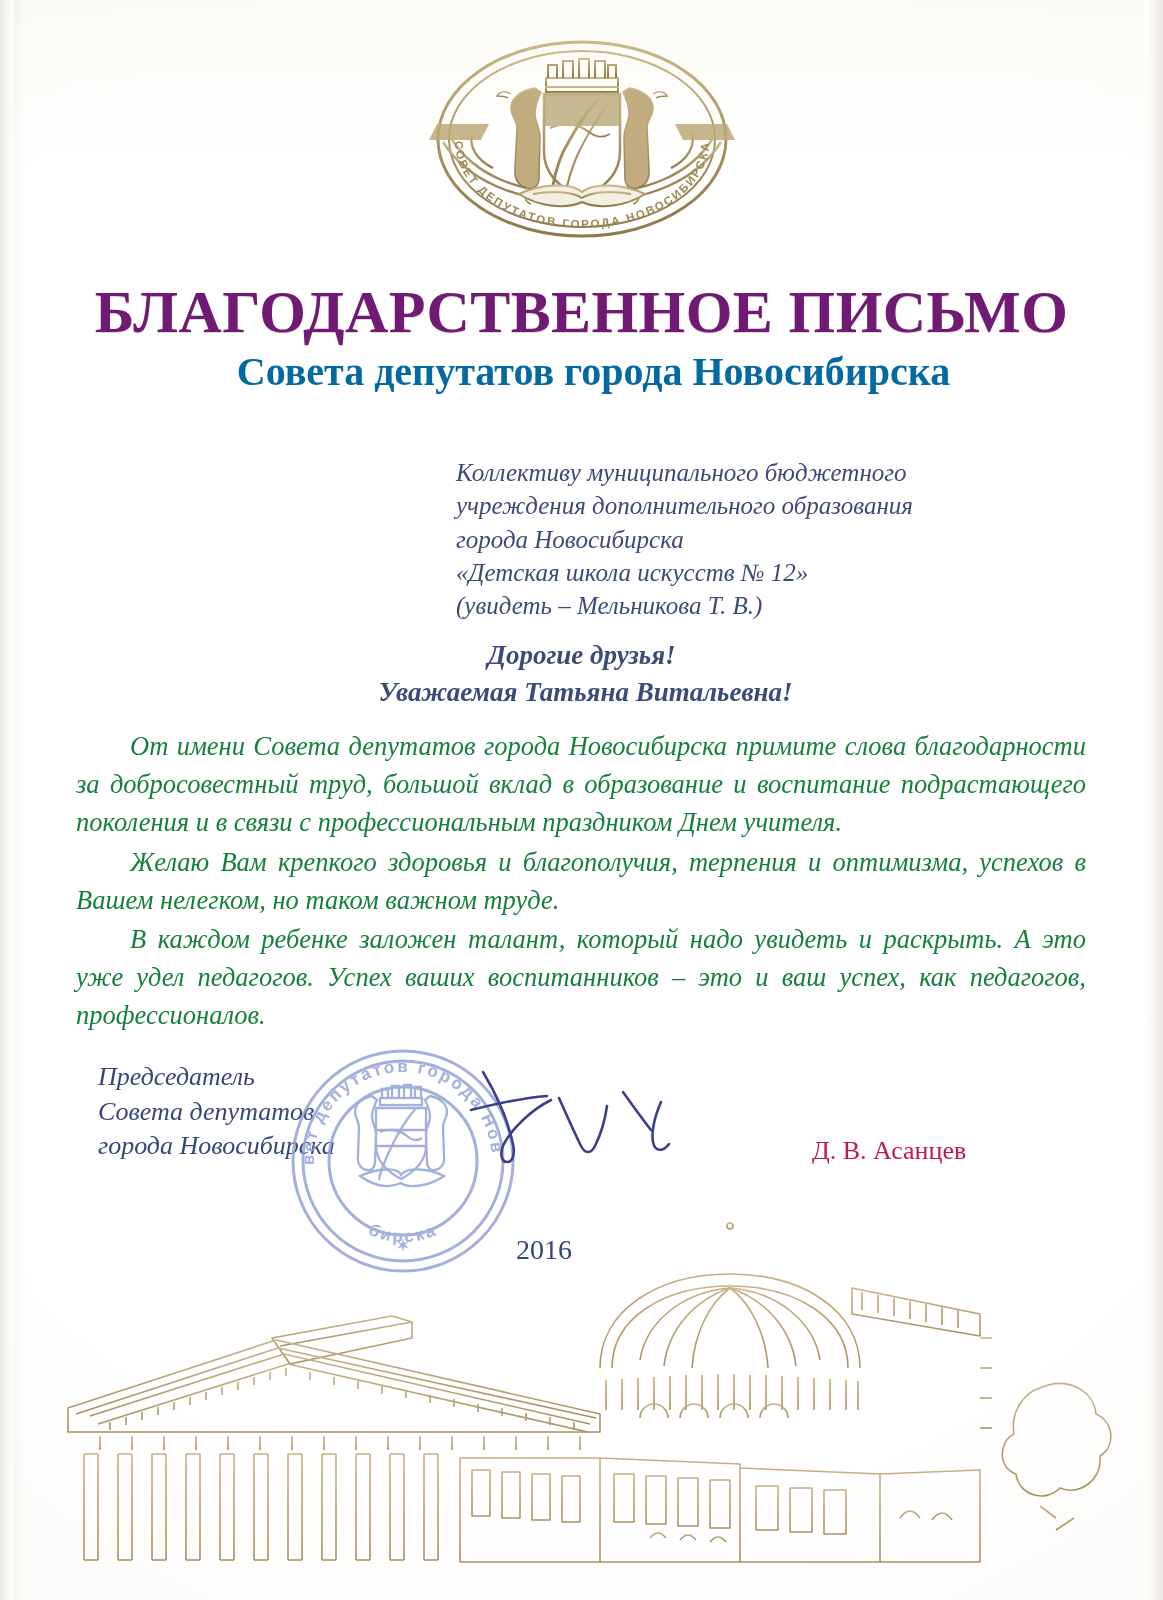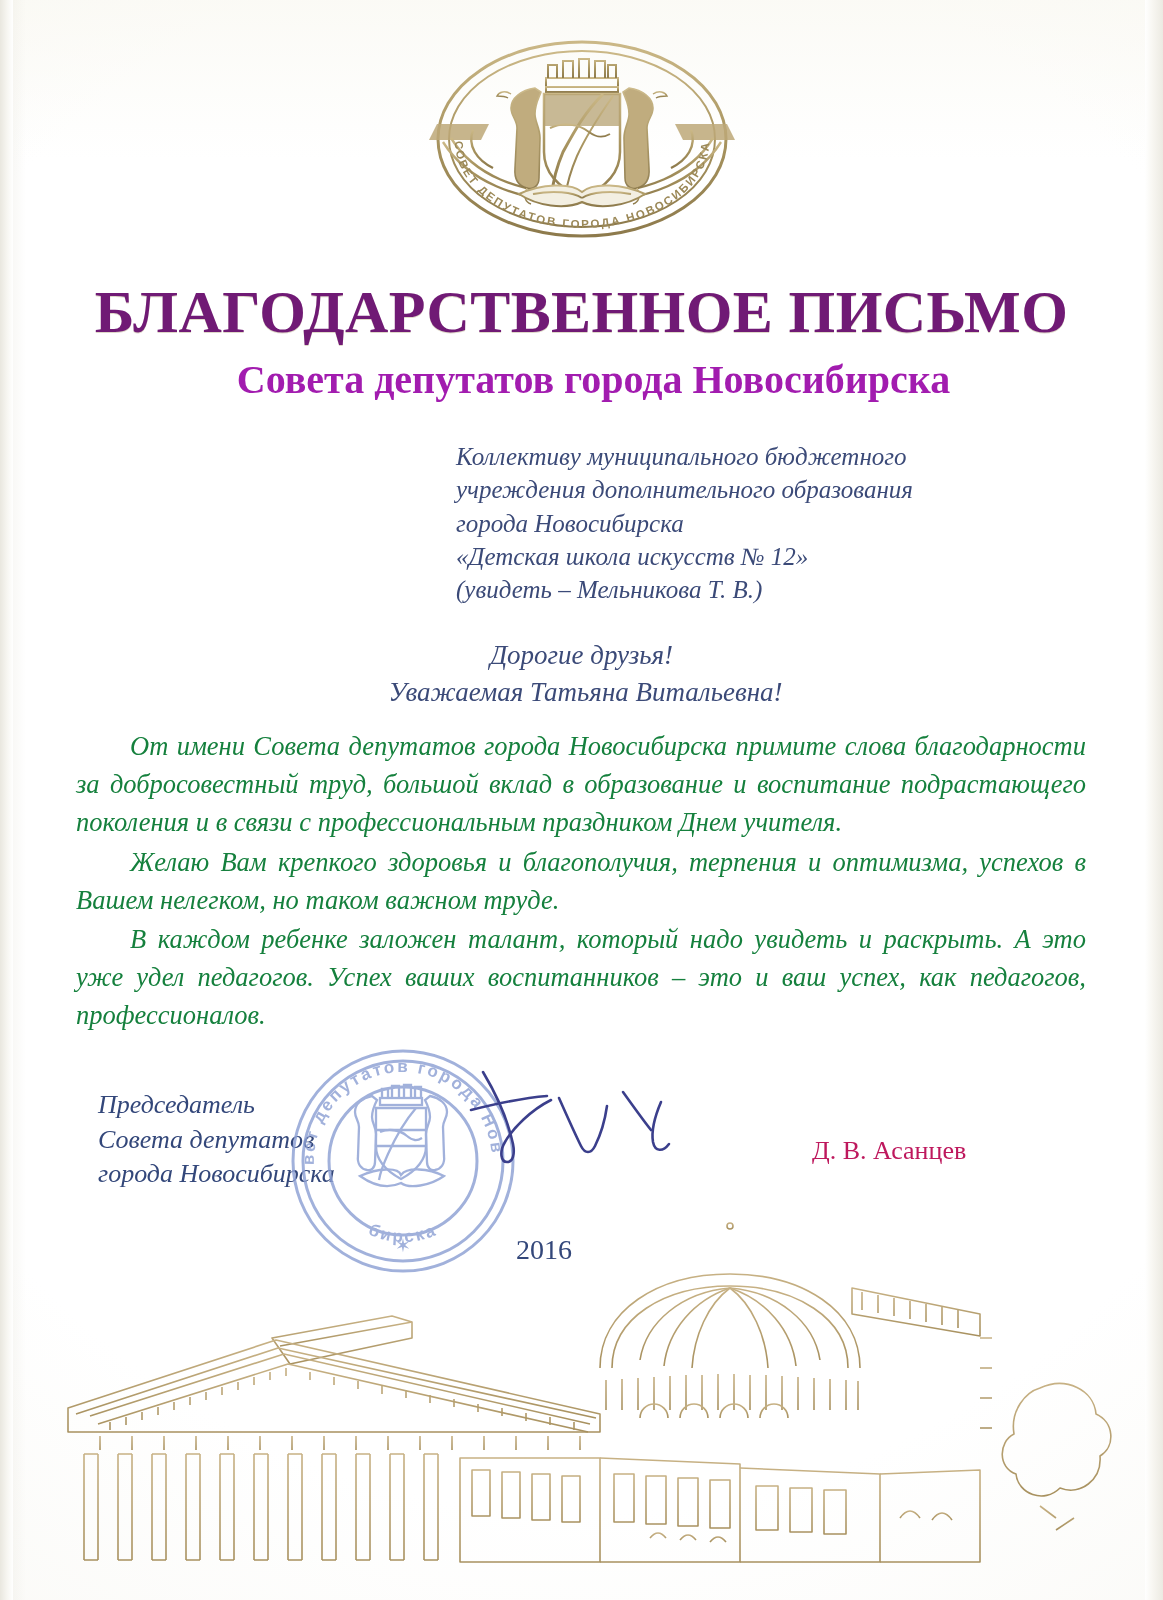--- a/index.html
+++ b/index.html
@@ -68,53 +68,54 @@
     font-size: 60px;
     line-height: 1.02;
     letter-spacing: .4px;
     font-weight: 700;
     color: #701a75;
     text-shadow: 0 1px 0 rgba(160,142,96,.35);
     font-family: "Liberation Serif", "DejaVu Serif", serif;
     white-space: nowrap;
   }
   .title-sub {
-    margin-top: 16px;
+    margin-top: 8px;
     font-size: 40px;
     line-height: 1.05;
     font-weight: 700;
-    color: #a21caf;
+    color: #0369a1;
     font-family: "Liberation Serif", "DejaVu Serif", serif;
     white-space: nowrap;
     padding-left: 24px;
   }
 
   
   .addressee {
     position: absolute;
     left: 456px;
-    top: 440px;
+    top: 456px;
     width: 560px;
     font-style: italic;
     font-size: 25px;
     line-height: 1.33;
     color: #3b4a78;
     font-family: "Liberation Serif", "DejaVu Serif", serif;
   }
   .addressee div { white-space: nowrap; }
 
   
   .greeting {
     position: absolute;
     left: 0; right: 0;
     top: 638px;
     text-align: center;
     font-style: italic;
     color: #3b4a78;
     font-family: "Liberation Serif", "DejaVu Serif", serif;
+    font-weight: bold;
   }
   .greet-1 { font-size: 27px; line-height: 1.28; }
   .greet-2 { font-size: 27px; line-height: 1.28; margin-top: 2px; padding-left: 8px; }
 
   
   .body-text {
     position: absolute;
     left: 76px;
     top: 728px;
     width: 1010px;
@@ -128,21 +129,21 @@
   .body-text p {
     margin: 0 0 2px 0;
     text-indent: 54px;
   }
   .body-text p:last-child { margin-bottom: 0; }
 
   
   .sig-left {
     position: absolute;
     left: 98px;
-    top: 1088px;
+    top: 1060px;
     font-style: italic;
     font-size: 26px;
     line-height: 1.33;
     color: #33477a;
     font-family: "Liberation Serif", "DejaVu Serif", serif;
     z-index: 4;
   }
   .sig-left div { white-space: nowrap; }
 
   .sig-name {

